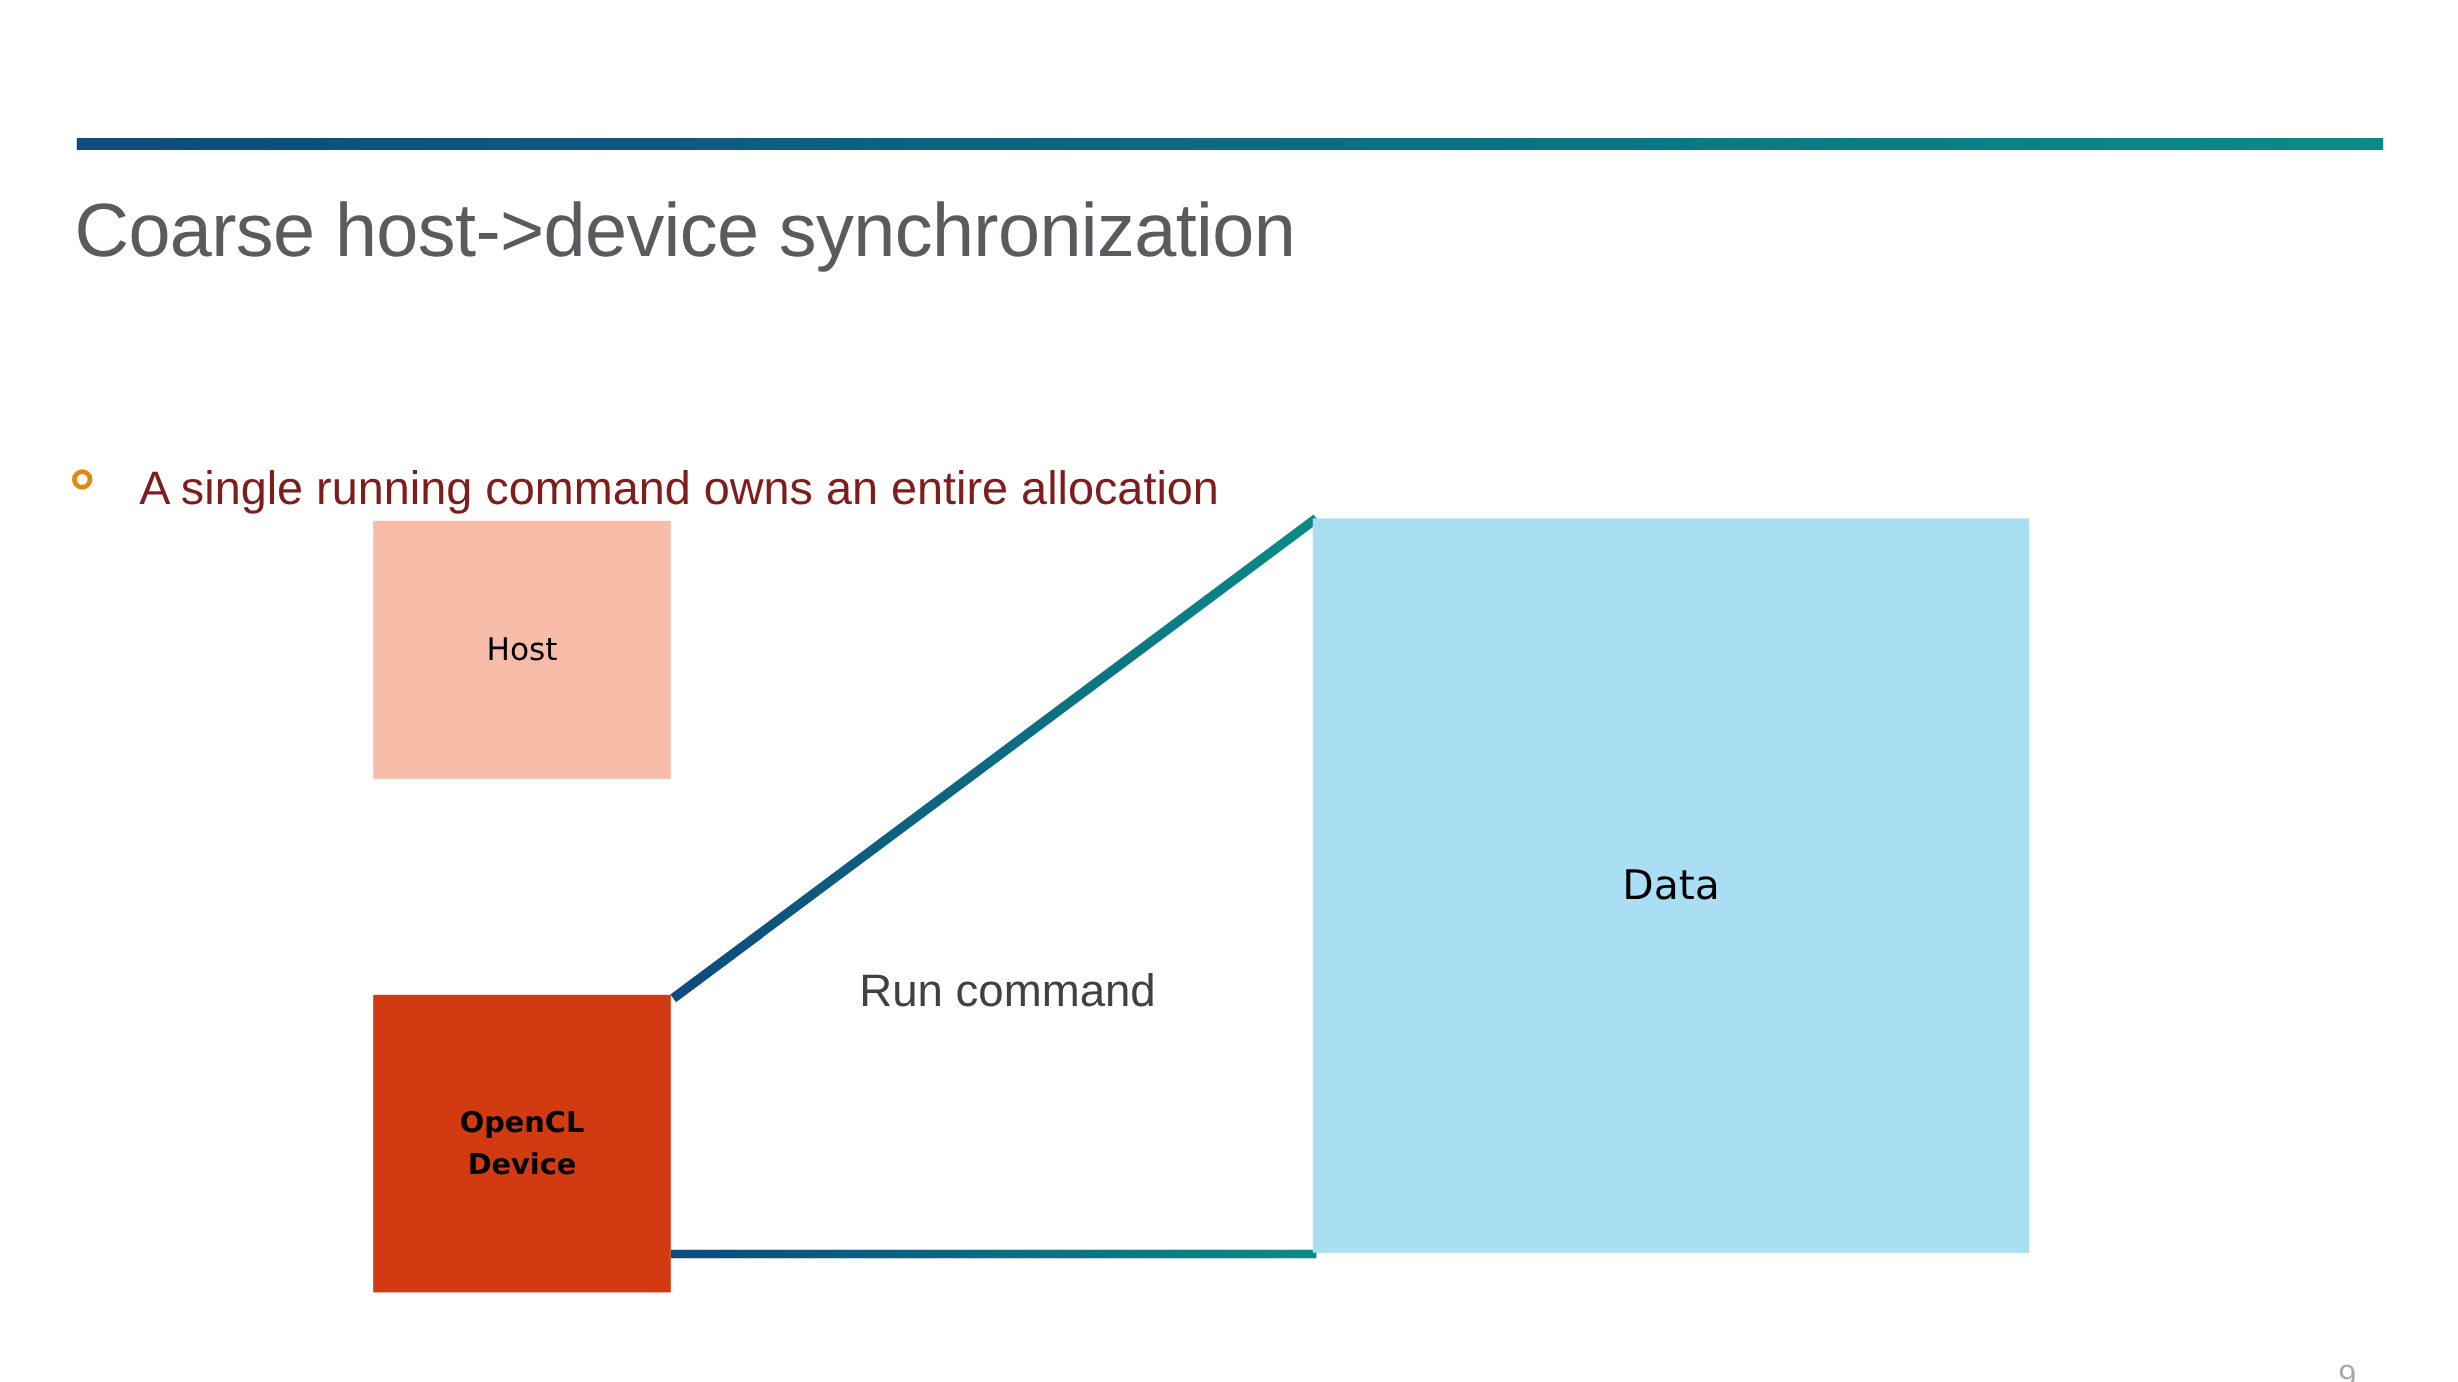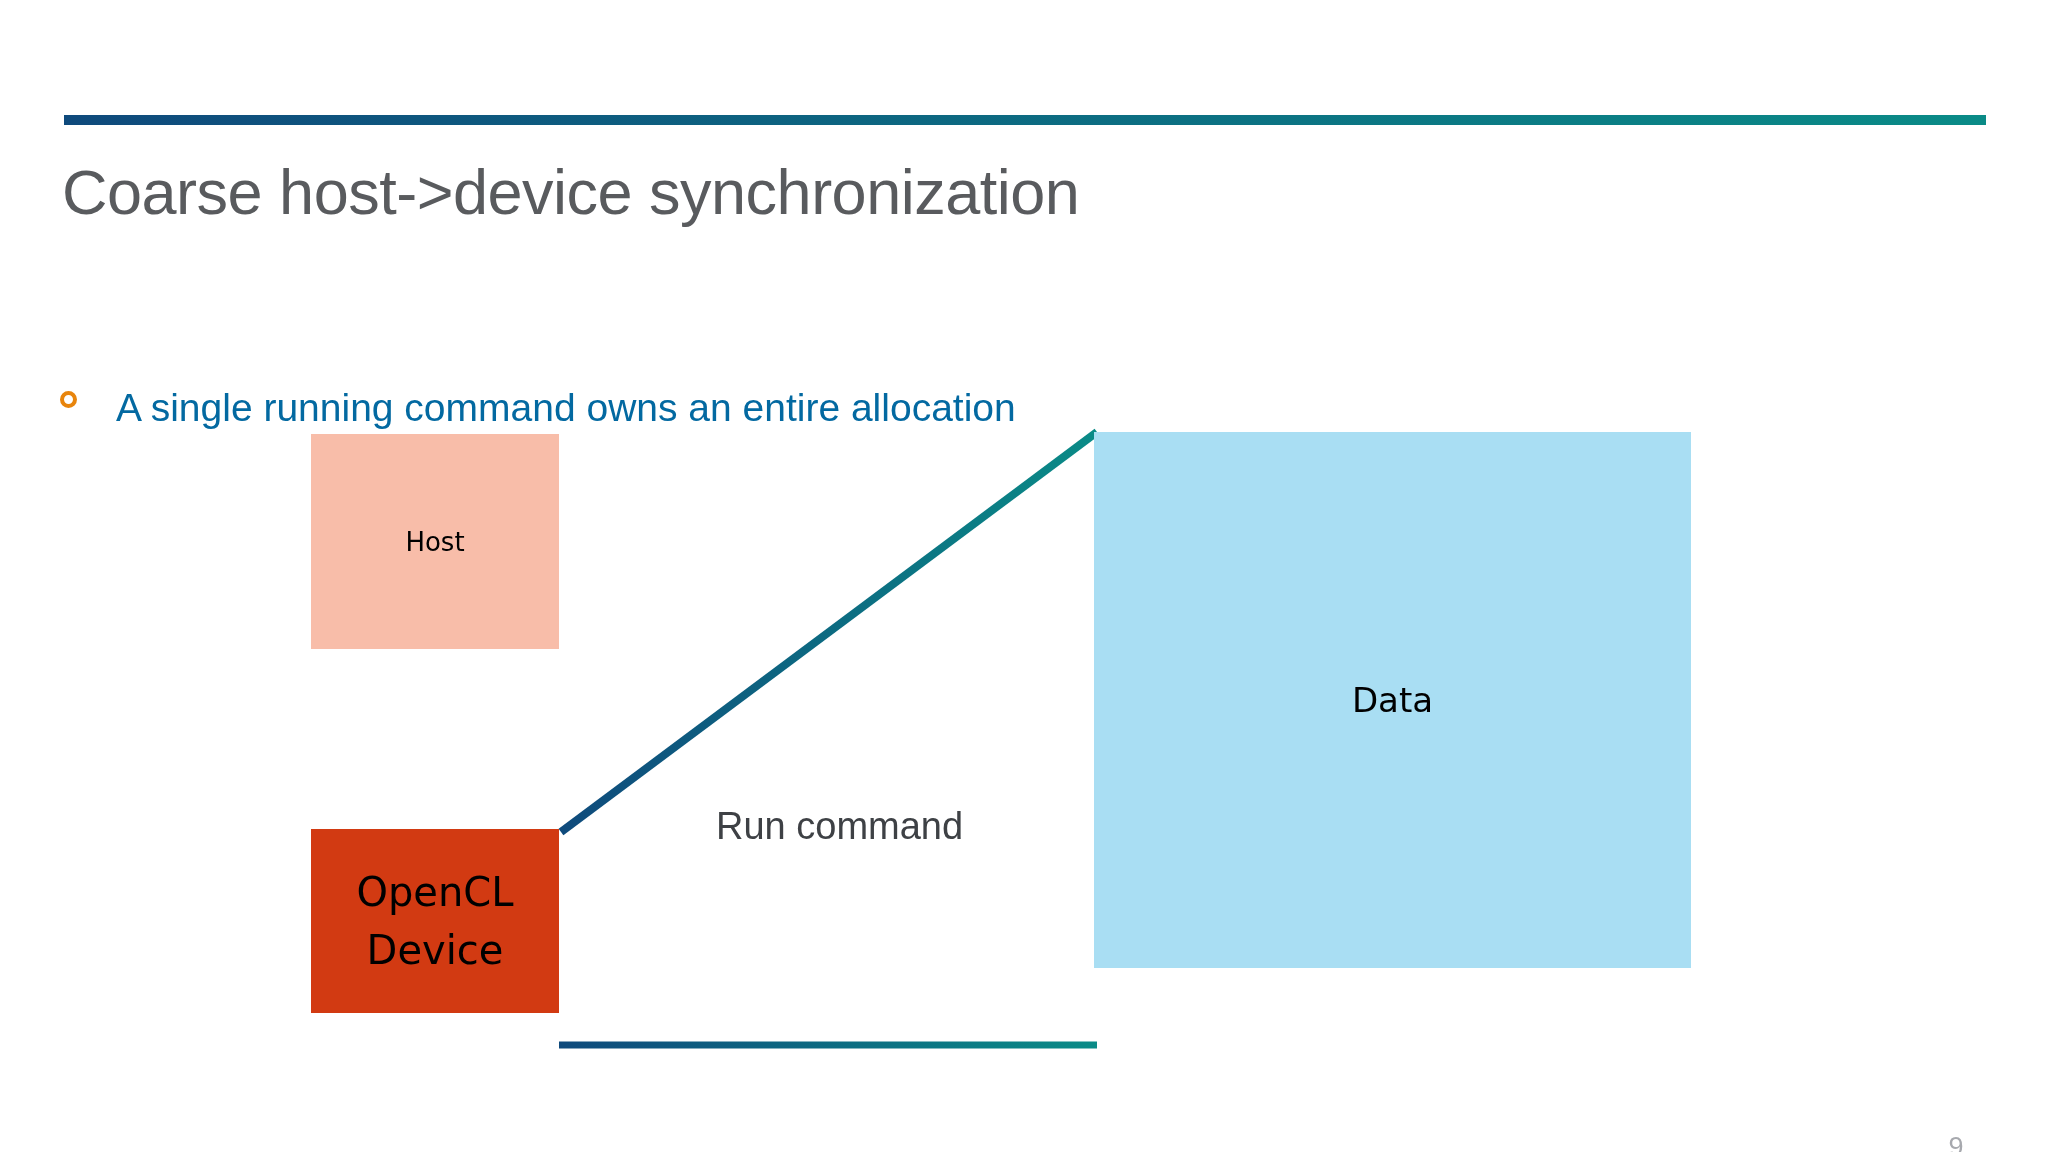--- a/index.html
+++ b/index.html
@@ -33,36 +33,36 @@
     width: 9px; height: 9px;
     border: 4px solid #E8850D;
     border-radius: 50%;
     background: #ffffff;
   }
   .bullet-text {
     position: absolute;
     left: 116px; top: 352px;
     font-size: 39px;
     line-height: 44px;
-    color: #0369a1;
+    color: #7f1d1d;
     white-space: nowrap;
   }
   .box {
     position: absolute;
     display: flex;
     align-items: center;
     justify-content: center;
     text-align: center;
     font-family: "DejaVu Sans", sans-serif;
     color: #000000;
   }
   .host-box  { left: 311px; top: 400px; width: 248px; height: 215px; font-size: 26px; }
-  .device-box{ left: 311px; top: 795px; width: 248px; height: 184px; font-size: 40px; }
+  .device-box{ left: 311px; top: 795px; width: 248px; height: 248px; font-size: 24px; font-weight: bold; }
   .device-box .box-label { width: 180px; line-height: 1.45; }
-  .data-box  { left: 1094px; top: 398px; width: 597px; height: 536px; font-size: 34px; }
+  .data-box  { left: 1094px; top: 398px; width: 597px; height: 612px; font-size: 34px; }
   .connectors {
     position: absolute;
     left: 0; top: 0;
     width: 2048px; height: 1152px;
     pointer-events: none;
   }
   .run-command {
     position: absolute;
     left: 716px; top: 771px;
     font-size: 38px;

